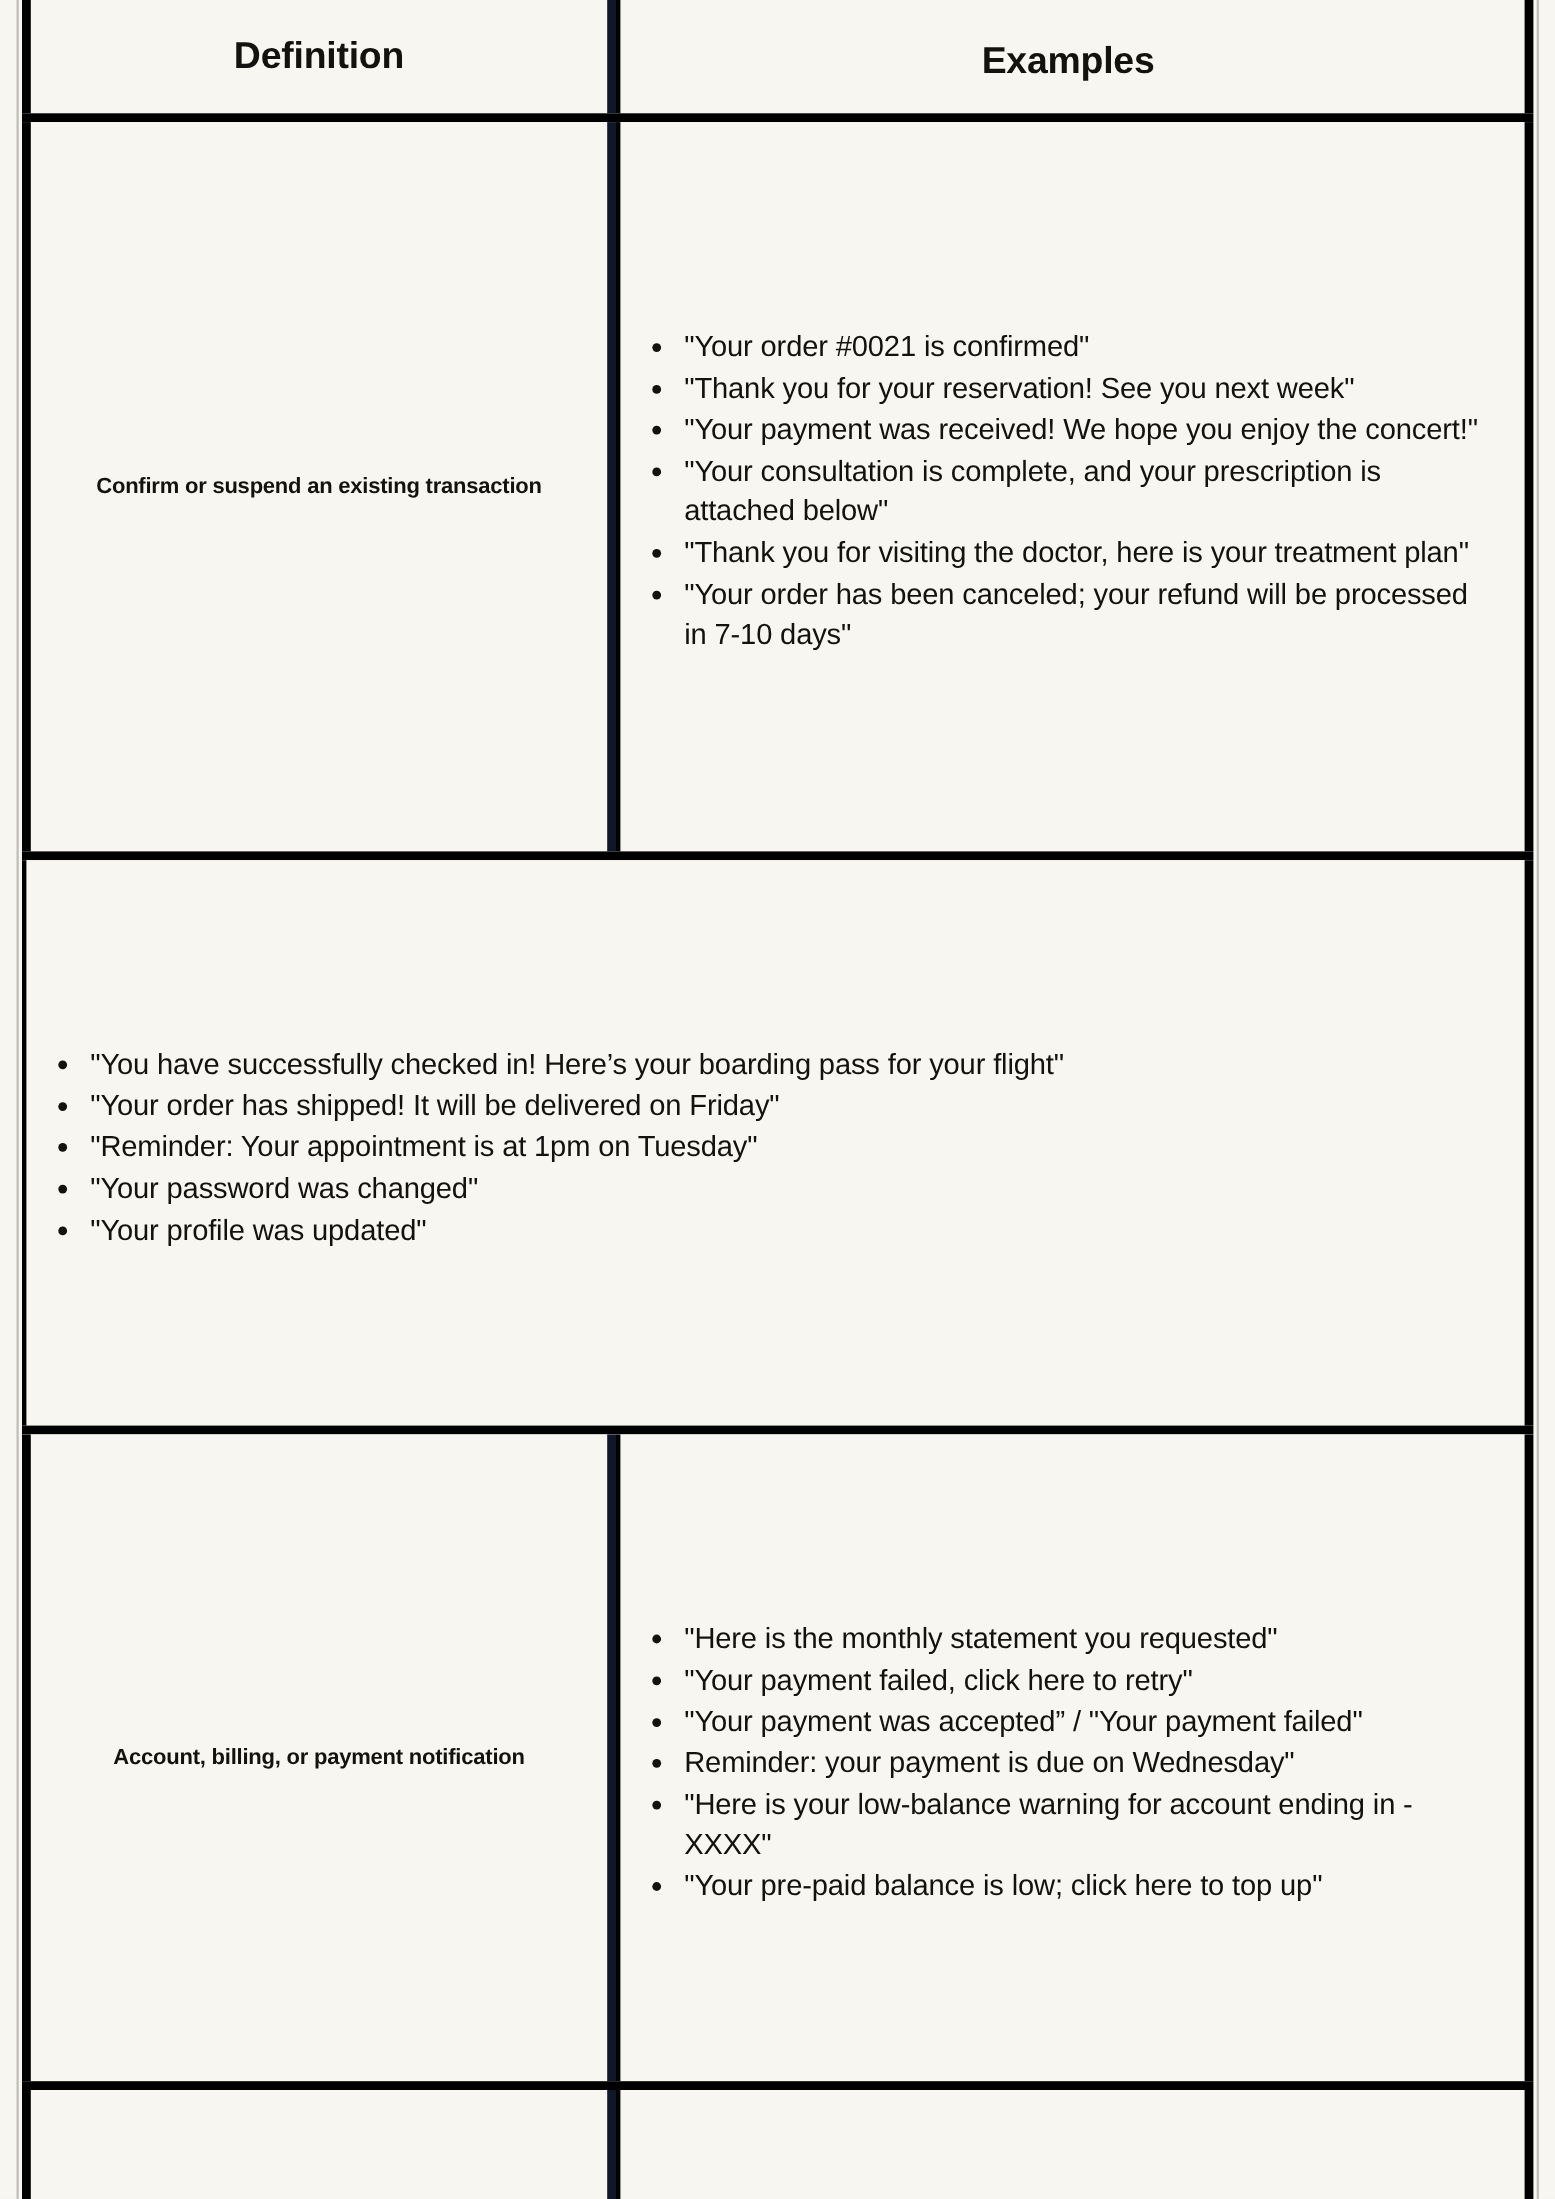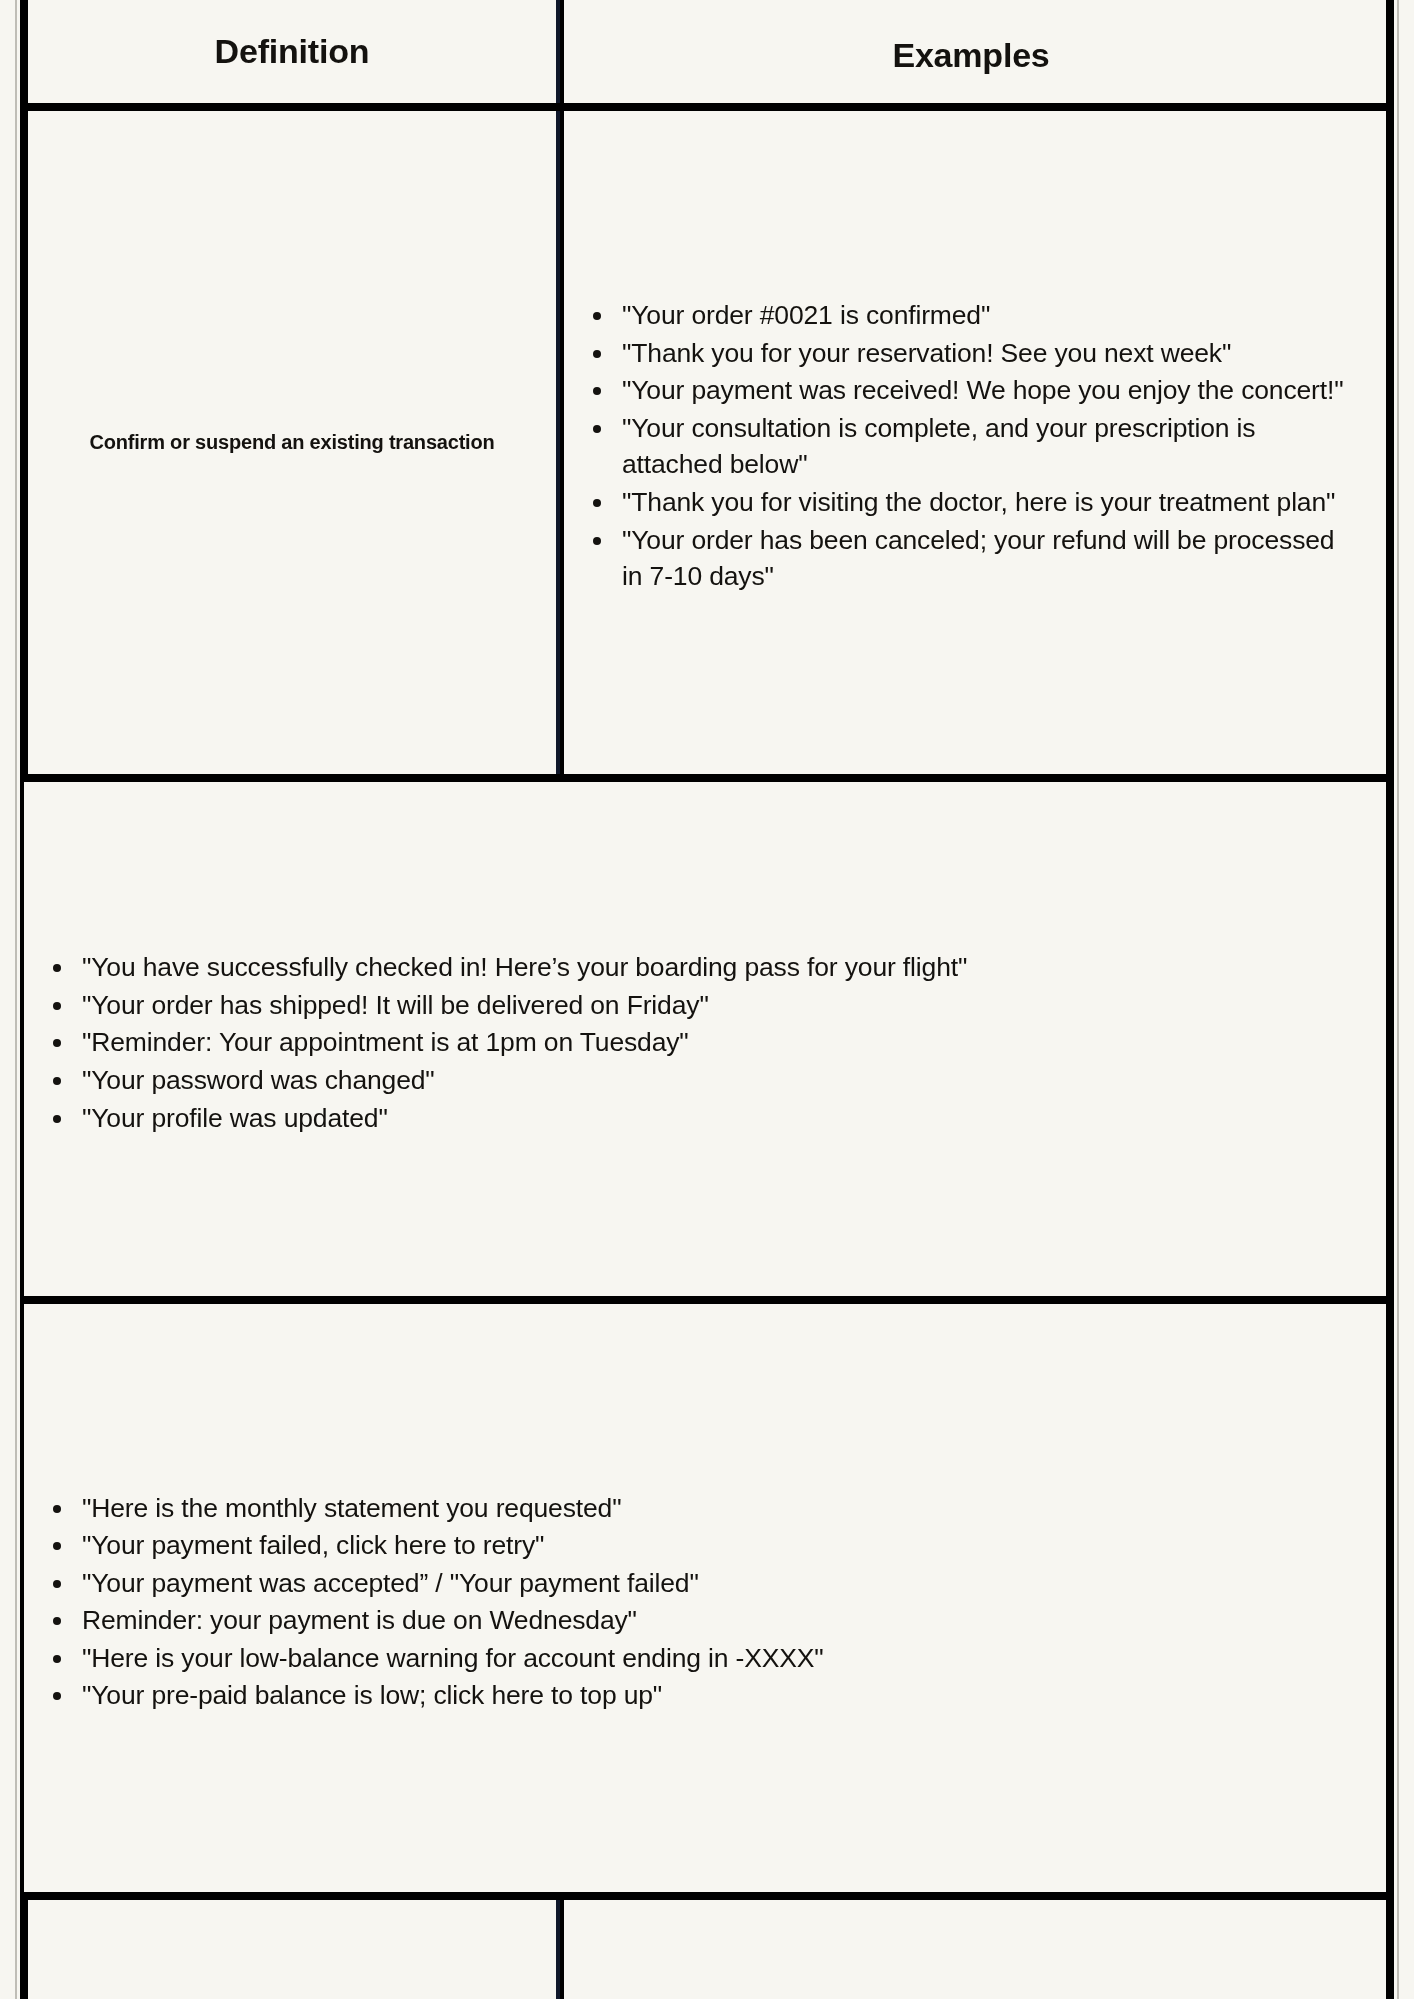--- a/index.html
+++ b/index.html
@@ -62,21 +62,21 @@
     flex-direction: column;
     justify-content: center;
     background: #F7F6F1;
     border-left: 8px solid #000000;
     border-right: 8px solid #000000;
     overflow: hidden;
   }
   .cell.definition {
     width: 540px;
     flex: 0 0 540px;
-    border-right: 4px solid #0f172a;
+    border-right: 8px solid #0f172a;
     align-items: center;
     text-align: center;
     padding: 10px 12px;
   }
   .cell.examples {
     flex: 1 1 auto;
     border-left: 4px solid #000000;
     padding: 18px 26px 10px 18px;
     justify-content: center;
   }
@@ -155,20 +155,23 @@
           <li>"You have successfully checked in! Here’s your boarding pass for your flight"</li>
           <li>"Your order has shipped! It will be delivered on Friday"</li>
           <li>"Reminder: Your appointment is at 1pm on Tuesday"</li>
           <li>"Your password was changed"</li>
           <li>"Your profile was updated"</li>
         </ul>
       </div>
     </div>
 
     <div class="row r3">
+      <div class="cell definition">
+        <div class="def-text">Account, billing, or payment notification</div>
+      </div>
       <div class="cell examples">
         <ul class="examples-list">
           <li>"Here is the monthly statement you requested"</li>
           <li>"Your payment failed, click here to retry"</li>
           <li>"Your payment was accepted” / "Your payment failed"</li>
           <li>Reminder: your payment is due on Wednesday"</li>
           <li>"Here is your low-balance warning for account ending in -XXXX"</li>
           <li>"Your pre-paid balance is low; click here to top up"</li>
         </ul>
       </div>

